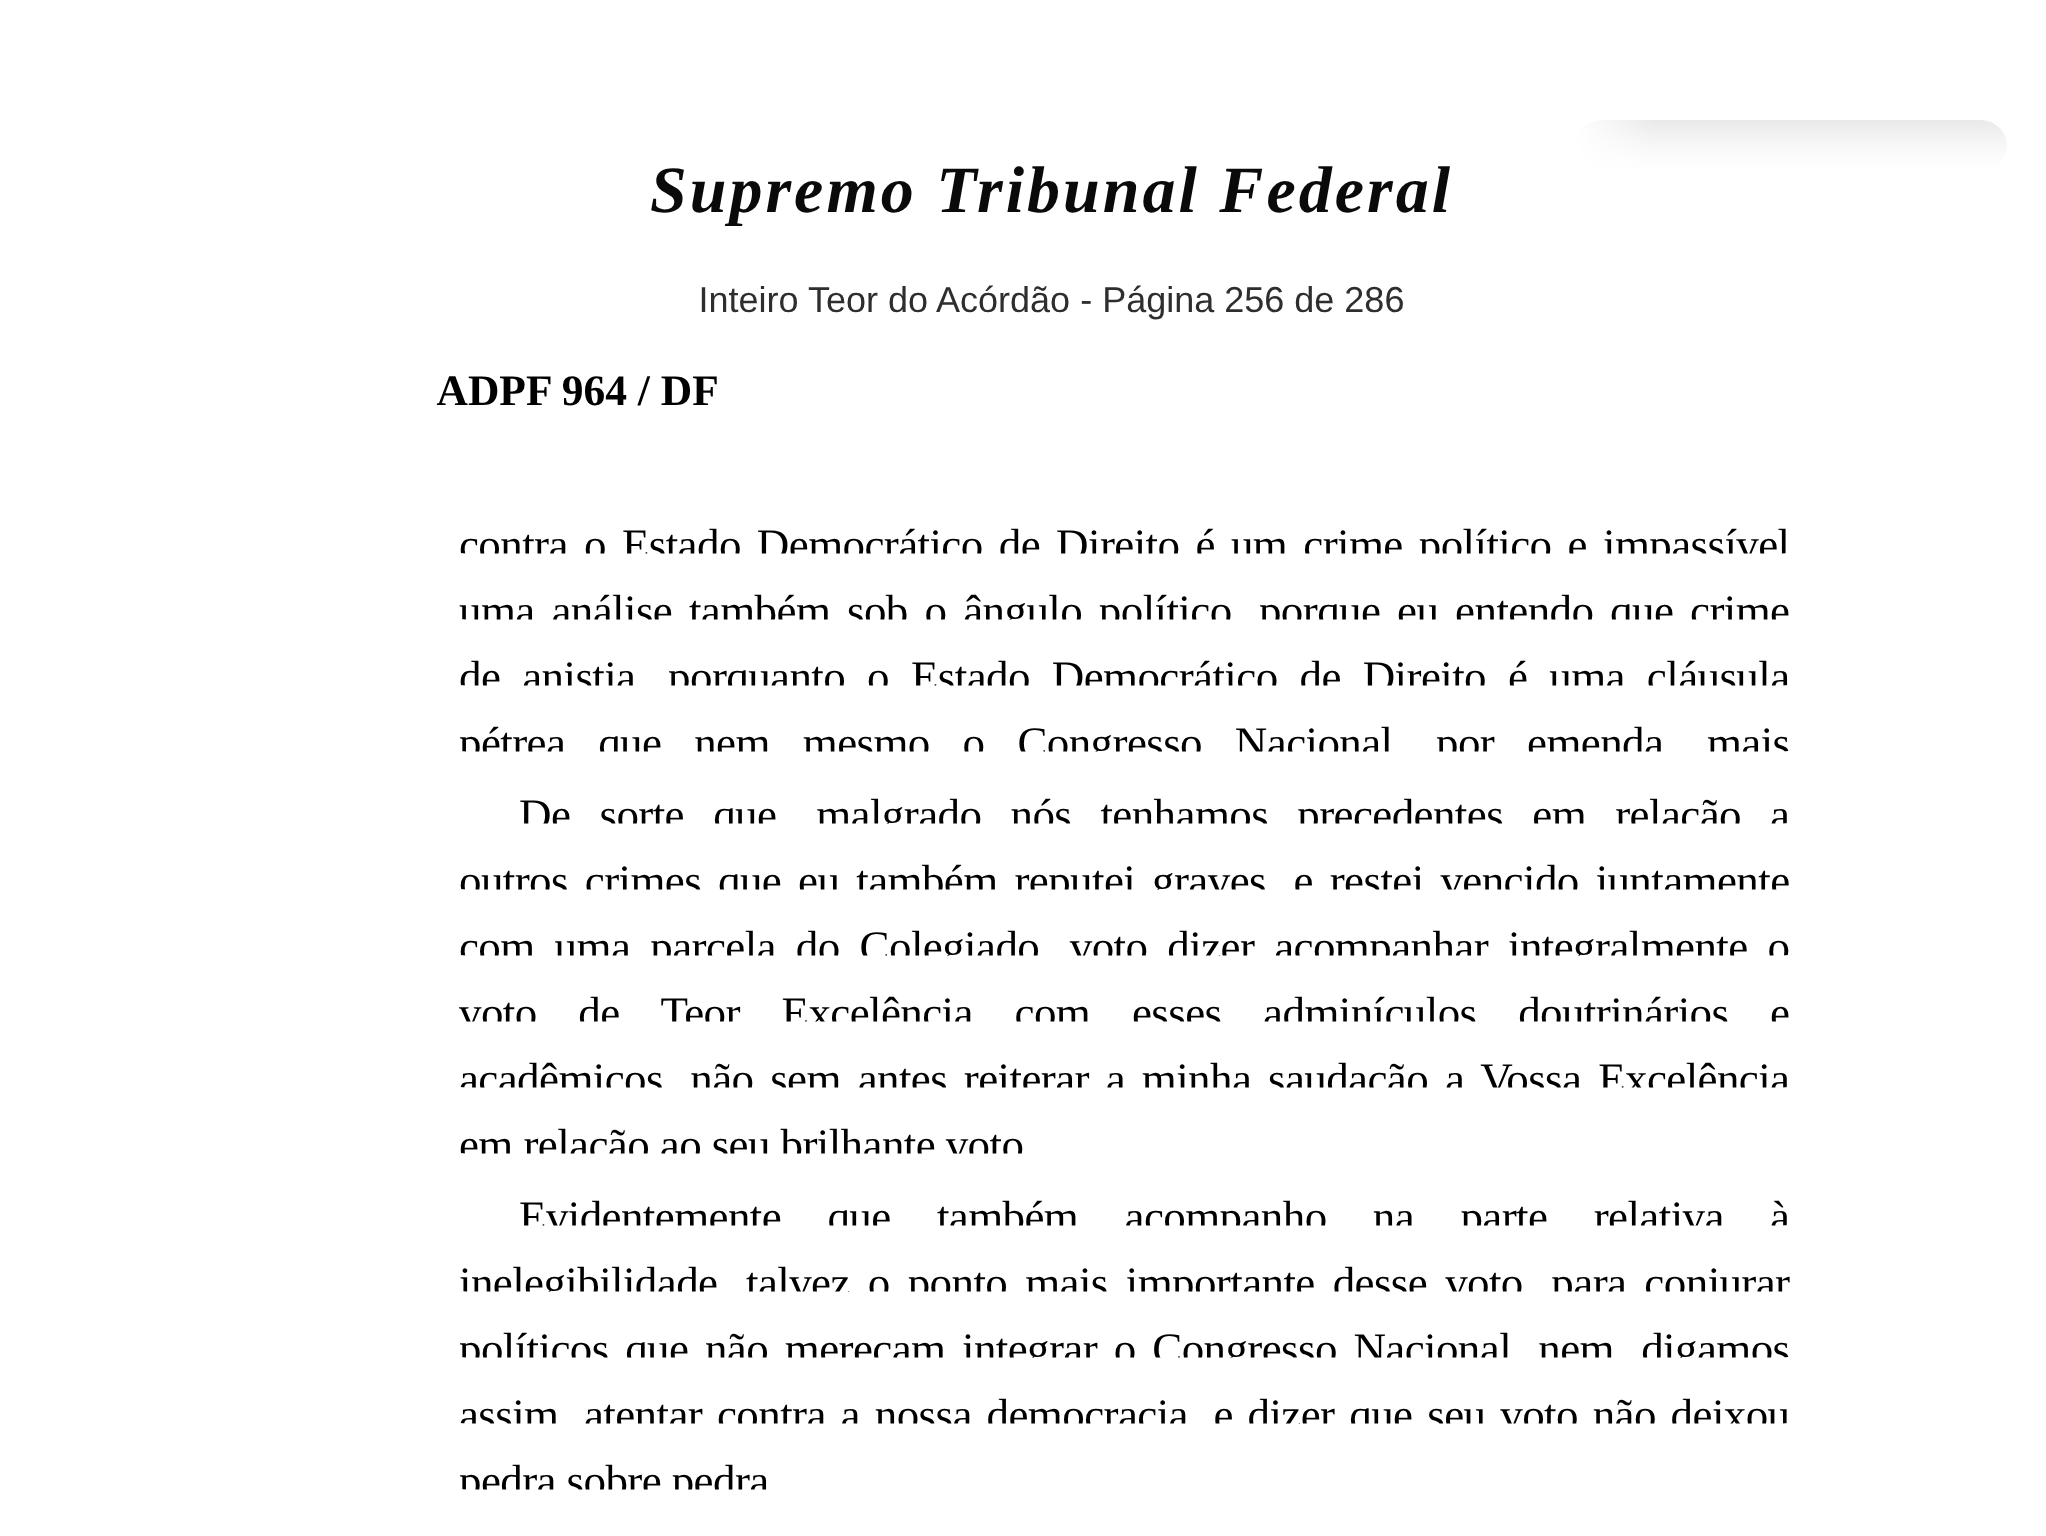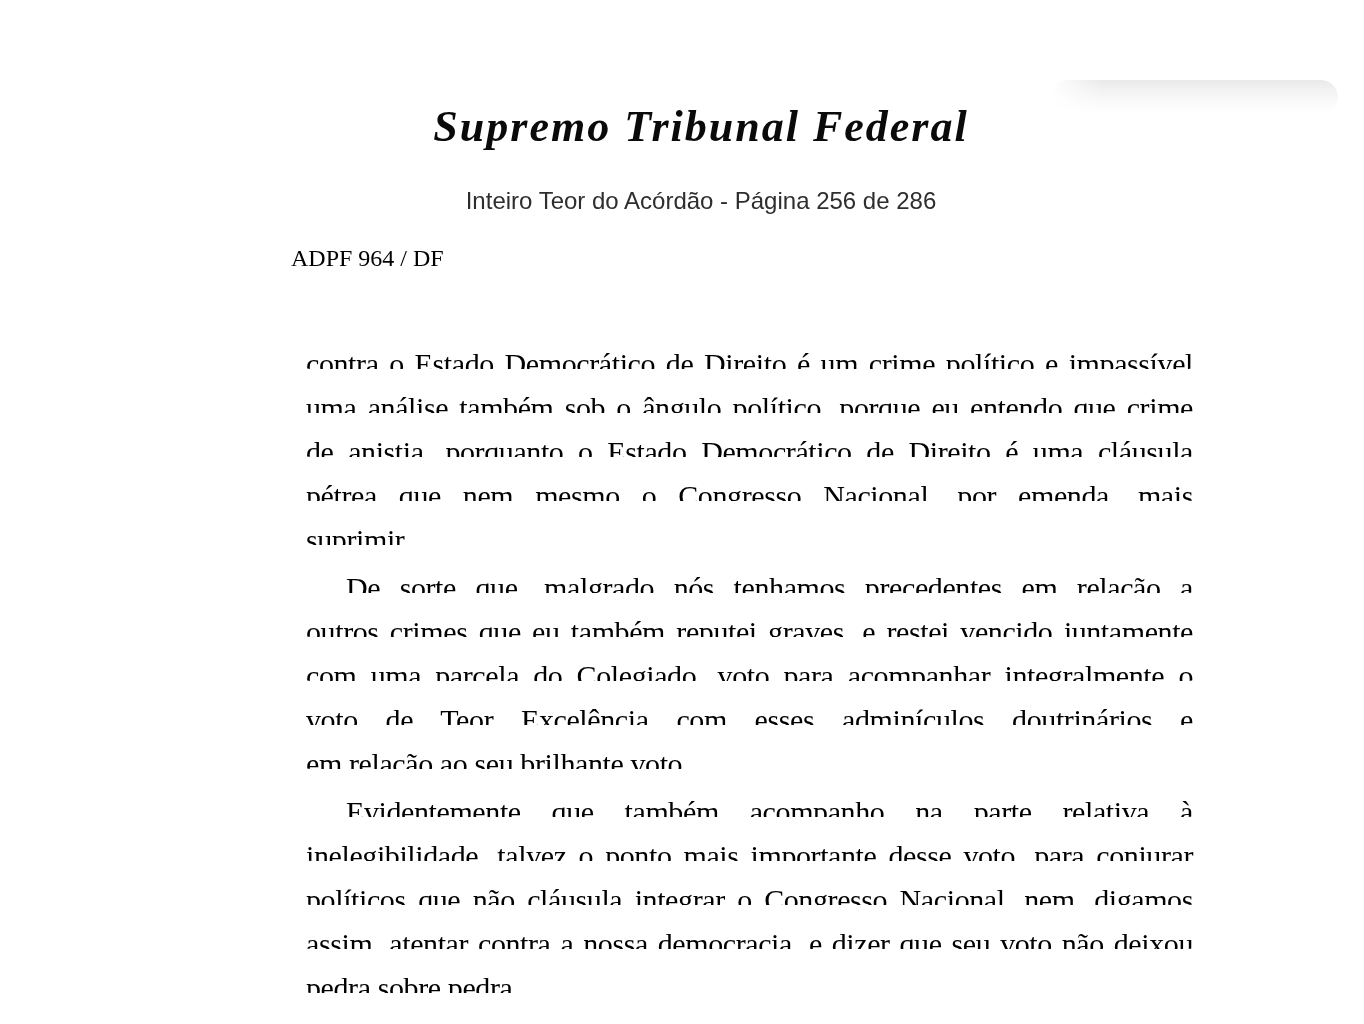--- a/index.html
+++ b/index.html
@@ -49,22 +49,22 @@
     font-family: "Liberation Sans", sans-serif;
     font-size: 24px;
     color: #2e2e2e;
   }
 
   .case-id {
     position: absolute;
     left: 240px;
     top: 194px;
     font-family: "Liberation Serif", serif;
-    font-weight: normal;
-    font-size: 24px;
+    font-weight: bold;
+    font-size: 29px;
     color: #000000;
   }
 
   .body-text {
     position: absolute;
     left: 238px;
     top: 274px;
     width: 955px;
     font-family: "Liberation Serif", serif;
     font-size: 30px;
@@ -104,29 +104,29 @@
 
   <div class="header-subtitle">Inteiro Teor do Acórdão - Página 256 de 286</div>
 
   <div class="case-id">ADPF 964 / DF</div>
 
   <div class="body-text">
       <div class="line just">contra o Estado Democrático de Direito é um crime político e impassível</div>
       <div class="line just">uma análise também sob o ângulo político, porque eu entendo que crime</div>
       <div class="line just">de anistia, porquanto o Estado Democrático de Direito é uma cláusula</div>
       <div class="line just">pétrea que nem mesmo o Congresso Nacional, por emenda, mais</div>
-      <div class="line">suprimir.</div>
       <div class="line just indent para-start">De sorte que, malgrado nós tenhamos precedentes em relação a</div>
       <div class="line just">outros crimes que eu também reputei graves, e restei vencido juntamente</div>
-      <div class="line just">com uma parcela do Colegiado, voto para acompanhar integralmente o</div>
+      <div class="line just">com uma parcela do Colegiado, voto dizer acompanhar integralmente o</div>
       <div class="line just">voto de Teor Excelência com esses adminículos doutrinários e</div>
+      <div class="line just">acadêmicos, não sem antes reiterar a minha saudação a Vossa Excelência</div>
       <div class="line">em relação ao seu brilhante voto.</div>
       <div class="line just indent para-start">Evidentemente que também acompanho na parte relativa à</div>
       <div class="line just">inelegibilidade, talvez o ponto mais importante desse voto, para conjurar</div>
-      <div class="line just">políticos que não cláusula integrar o Congresso Nacional, nem, digamos</div>
+      <div class="line just">políticos que não mereçam integrar o Congresso Nacional, nem, digamos</div>
       <div class="line just">assim, atentar contra a nossa democracia, e dizer que seu voto não deixou</div>
       <div class="line">pedra sobre pedra.</div>
       <div class="line indent para-start">Acompanho-a integralmente.</div>
     </div>
 
   <div class="text-cursor"></div>
 
 </div>
 
 </body></html>

